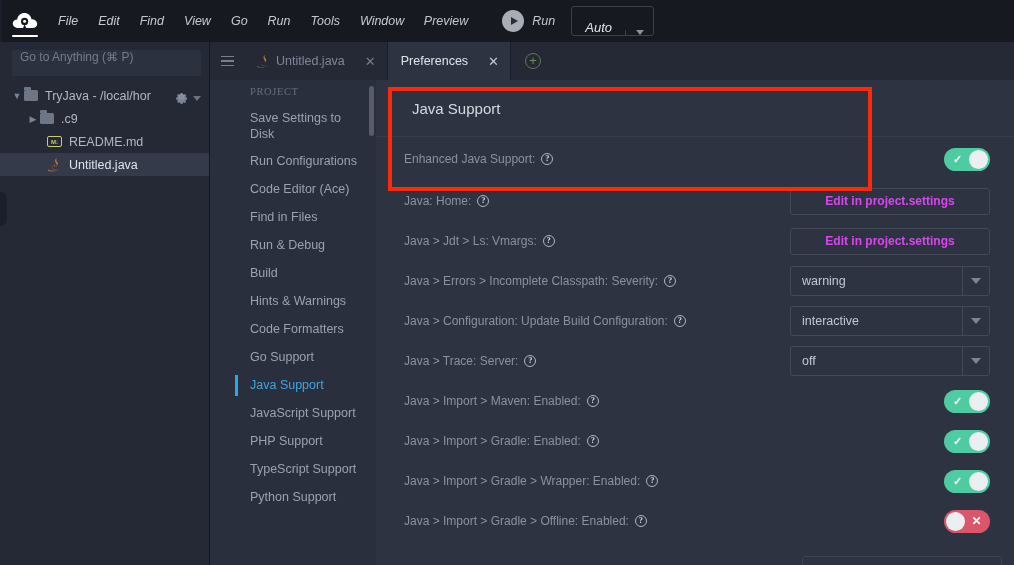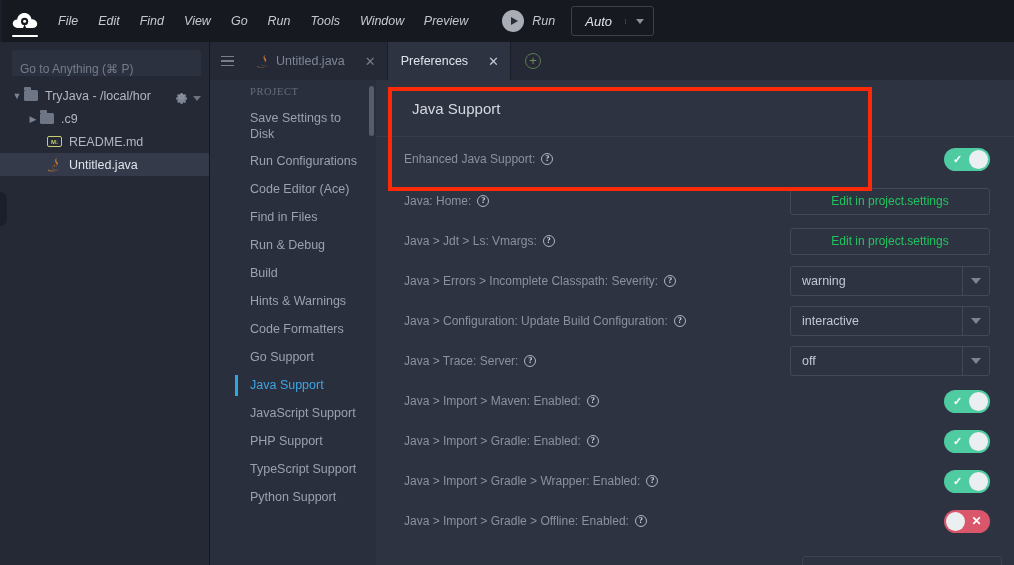--- a/index.html
+++ b/index.html
@@ -42,21 +42,21 @@
     width: 22px; height: 22px; border-radius: 50%; background: #a9adb5;
     display: flex; align-items: center; justify-content: center; margin-right: 8px;
   }
   .run-tri {
     width: 0; height: 0; border-left: 7px solid #2a2e37;
     border-top: 4.5px solid transparent; border-bottom: 4.5px solid transparent;
     margin-left: 2px;
   }
   .run-label { color: #c3c7ce; font-size: 12.5px; }
   .auto-box {
-    display: flex; align-items: center; height: 30px;
+    display: flex; align-items: flex-end; height: 30px;
     border: 1px solid #3b404c; border-radius: 3px; overflow: hidden;
   }
   .auto-main {
     display: flex; align-items: center; padding: 0 13px; color: #e3e6ea; font-size: 13px;
   }
   .auto-arrow {
     width: 28px; border-left: 1px solid #3b404c;
     display: flex; align-items: center; justify-content: center;
   }
   .caret-down {
@@ -66,21 +66,21 @@
 
   
   .filebar {
     position: absolute; left: 0; top: 42px; width: 210px; height: 523px;
     background: #252936;
     border-right: 1px solid #14171f;
   }
   .goto {
     margin: 8px 8px 0 12px; height: 26px;
     background: #2c3140; border-radius: 2px;
-    display: flex; align-items: flex-end; padding: 0 8px;
+    display: flex; align-items: flex-start; padding: 0 8px;
   }
   .goto span { color: #757b8a; font-size: 12px; }
 
   .tree { margin-top: 8px; position: relative; }
   .trow {
     height: 23px; display: flex; align-items: center; font-size: 12.5px;
     color: #b0b6c3; padding-left: 10px; cursor: default;
   }
   .trow.selected { background: #343a4a; color: #dfe3ea; }
   .tw-arrow {
@@ -214,21 +214,21 @@
   .toggle.off .knob { left: 2px; }
   .toggle .mark {
     color: #ffffff; font-size: 11px; font-weight: bold; line-height: 23px;
     width: 25px; text-align: center; position: absolute; top: 0;
   }
   .toggle.on .mark { left: 1px; }
   .toggle.off .mark { right: 1px; font-size: 12px; }
 
   .btn-edit {
     width: 200px; height: 27px; border: 1px solid #434956; border-radius: 3px;
-    color: #22c55e; font-size: 12px; font-weight: normal;
+    color: #d946ef; font-size: 12px; font-weight: bold;
     display: flex; align-items: center; justify-content: center; cursor: default;
     background: transparent;
   }
   .select {
     width: 200px; height: 30px; border: 1px solid #434956; border-radius: 3px;
     display: flex; align-items: stretch; background: transparent;
   }
   .select .sv {
     flex: 1; display: flex; align-items: center; padding-left: 11px;
     color: #c3c8d2; font-size: 12.5px;

